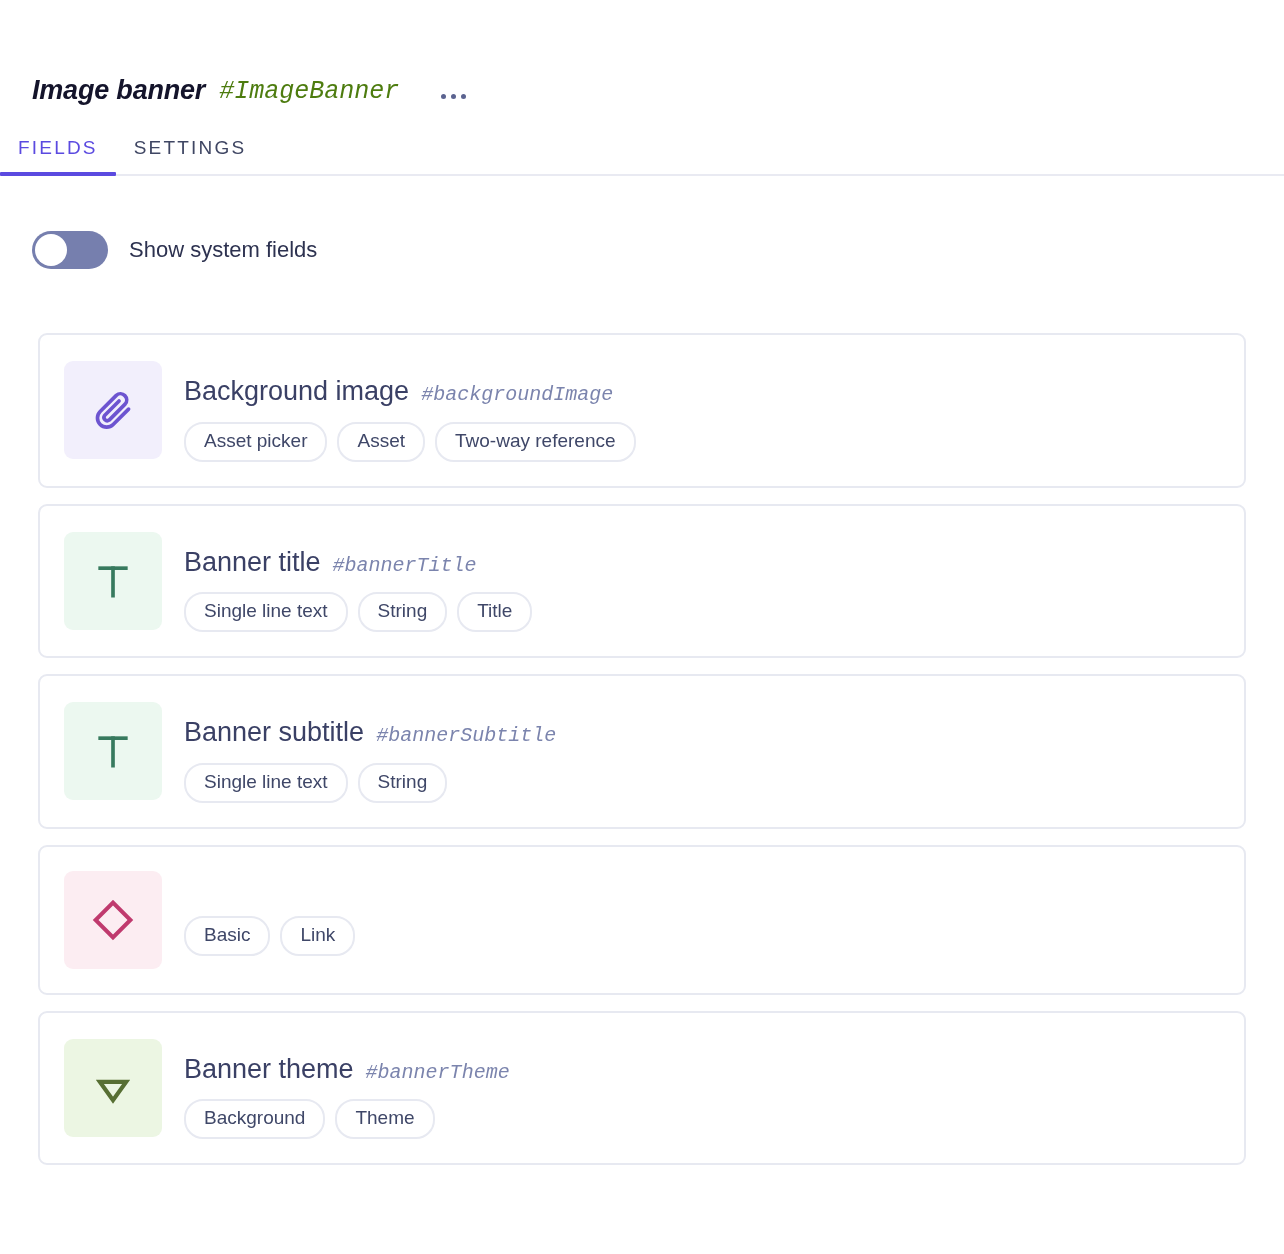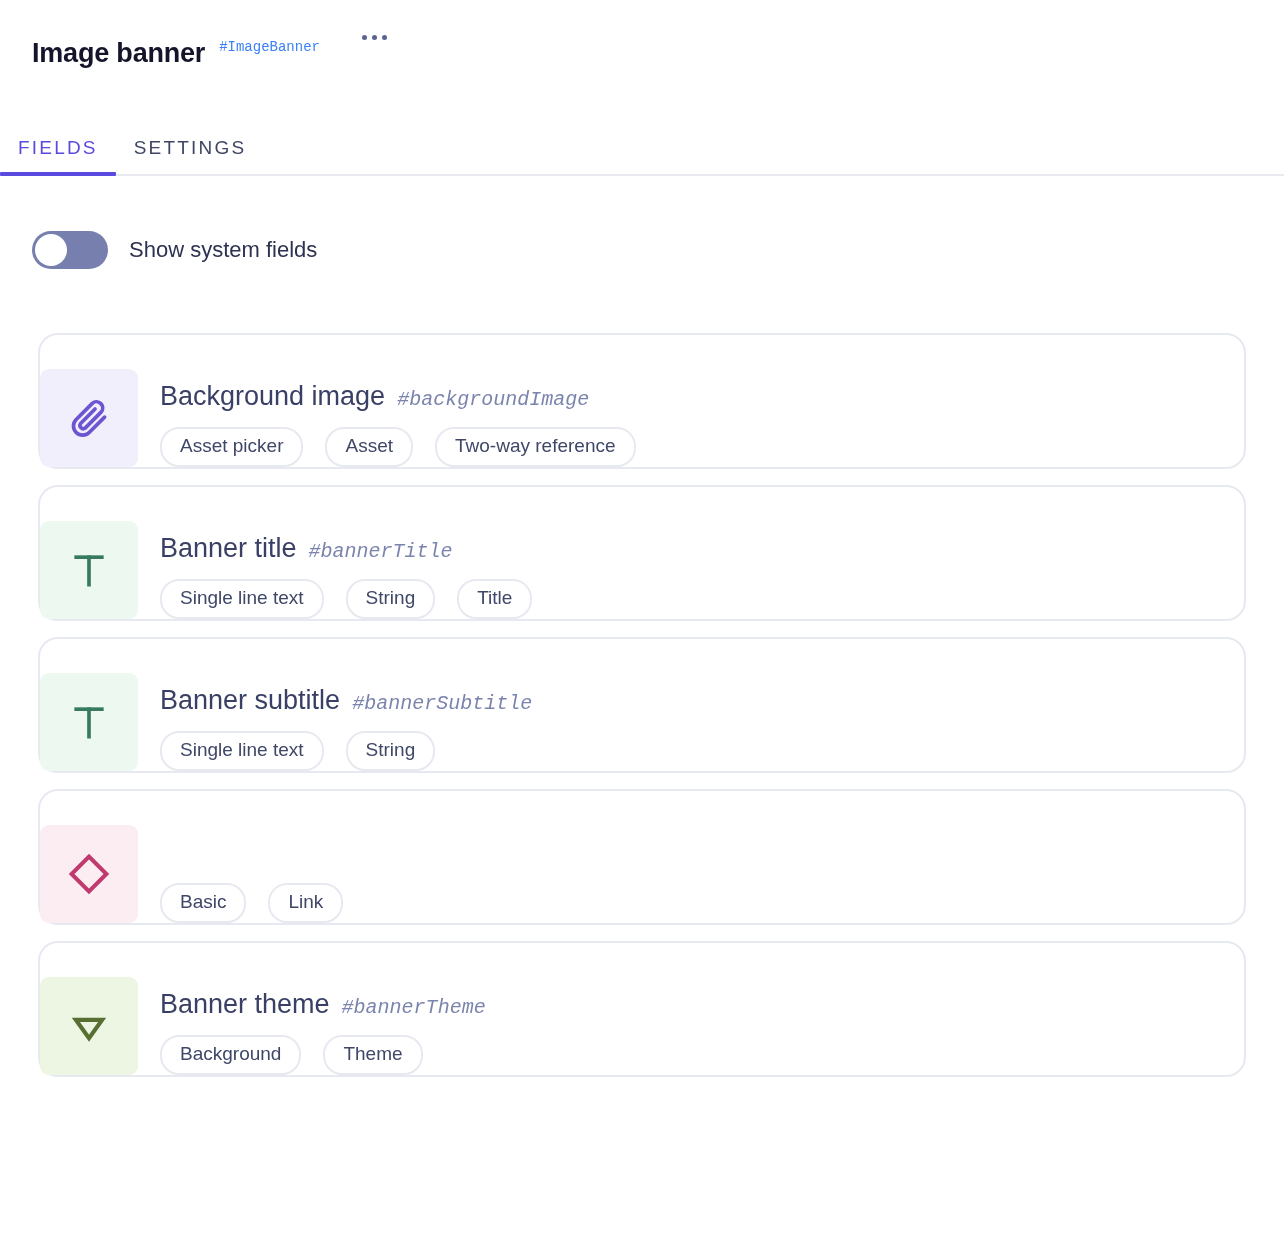--- a/index.html
+++ b/index.html
@@ -15,36 +15,37 @@
     -webkit-font-smoothing: antialiased;
     overflow: hidden;
   }
 
   
   .header {
     padding: 0 32px;
   }
   .title-row {
     display: flex;
-    align-items: flex-start;
+    align-items: flex-end;
     height: 104px;
     padding-top: 40px;
     box-sizing: border-box;
+    font-style: italic;
   }
   .page-title {
     font-size: 27px;
     font-weight: bold;
     color: #14142b;
     letter-spacing: -0.2px;
     line-height: 1;
   }
   .api-id-header {
     font-family: "Liberation Mono", monospace;
-    font-size: 14px;
-    color: #3b82f6;
+    font-size: 25px;
+    color: #4d7c0f;
     margin-left: 14px;
     line-height: 1;
   }
   .dots-btn {
     margin-left: 42px;
     display: inline-flex;
     align-items: center;
     gap: 5px;
     cursor: pointer;
     position: relative;
@@ -131,25 +132,25 @@
     color: #2d3250;
   }
 
   
   .field-list {
     margin-top: 63px;
     padding: 0 38px;
   }
   .field-card {
     border: 2px solid #e7e9f1;
-    border-radius: 20px;
+    border-radius: 9px;
     background: #ffffff;
     display: flex;
-    align-items: flex-end;
-    padding: 0;
+    align-items: center;
+    padding: 24px;
     margin-bottom: 16px;
     box-sizing: border-box;
     min-height: 136px;
     cursor: pointer;
   }
   .field-icon {
     width: 98px;
     height: 98px;
     border-radius: 9px;
     flex: none;
@@ -177,21 +178,21 @@
     font-family: "Liberation Mono", monospace;
     font-size: 20px;
     color: #7b84ad;
     margin-left: 12px;
     line-height: 1.1;
     font-style: italic;
   }
   .tag-row {
     display: flex;
     flex-wrap: wrap;
-    gap: 22px;
+    gap: 10px;
     margin-top: 15px;
   }
   .tag {
     border: 2px solid #e7e9f1;
     border-radius: 19px;
     background: #ffffff;
     font-size: 19px;
     color: #3f4768;
     padding: 7px 18px 8px 18px;
     line-height: 1.1;

